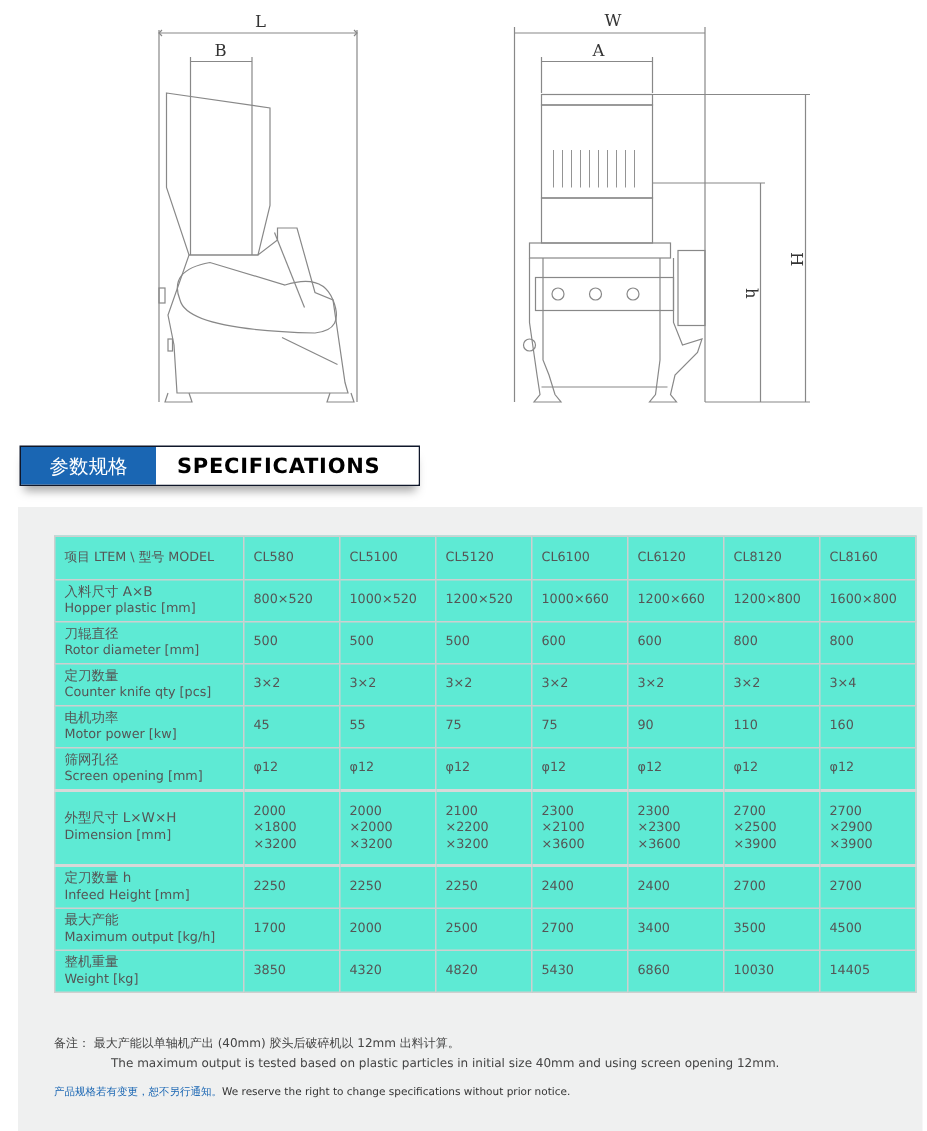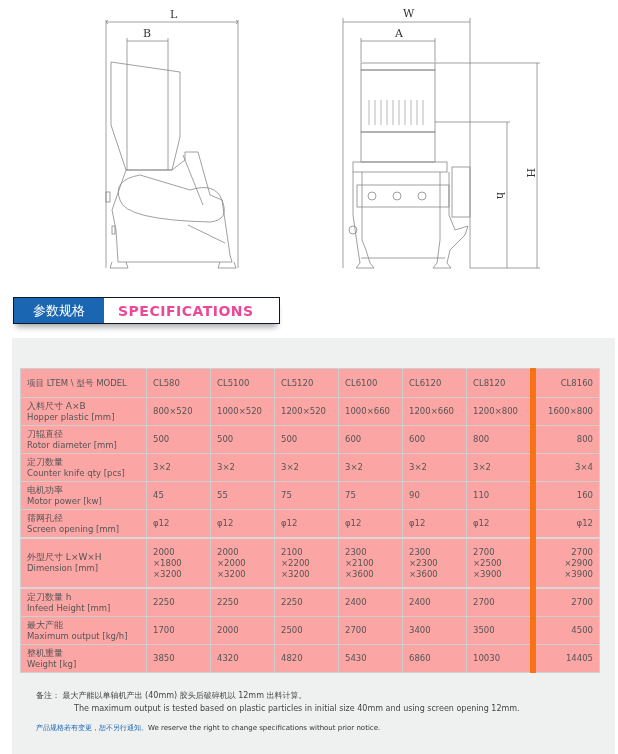--- a/index.html
+++ b/index.html
@@ -3,29 +3,29 @@
 <meta charset="utf-8">
 <style>
   html, body { margin:0; padding:0; background:#ffffff; }
   body { width:618px; height:754px; position:relative; overflow:hidden; font-family:"DejaVu Sans", sans-serif; color:#444; }
   .drawings { position:absolute; left:0; top:0; width:618px; height:280px; }
   .drawings svg { position:absolute; left:0; top:0; }
   .dim-label { font-family:"DejaVu Serif", serif; font-size:11px; fill:#333; }
 
   .spec-header { position:absolute; left:13px; top:297px; width:265px; height:25px; display:flex; border:1px solid #0f172a; box-shadow:0 6px 6px -3px rgba(0,0,0,0.35); }
   .spec-header .cn { background:#1a66b3; color:#fff; width:90px; display:flex; align-items:center; justify-content:center; font-size:13px; }
-  .spec-header .en { background:#fff; color:#ec4899; flex:1; display:flex; align-items:center; padding-left:14px; font-size:14px; font-weight:bold; letter-spacing:0.5px; }
+  .spec-header .en { background:#fff; color:#000000; flex:1; display:flex; align-items:center; padding-left:14px; font-size:14px; font-weight:bold; letter-spacing:0.5px; }
 
   .panel { position:absolute; left:12px; top:338px; width:603px; height:416px; background:#eff0f0; }
-  table.specs { position:absolute; left:8px; top:19px; border-collapse:collapse; background:#fca5a5; font-size:8.5px; color:#555;margin-top:11px; }
+  table.specs { position:absolute; left:24px; top:19px; border-collapse:collapse; background:#5eead4; font-size:8.5px; color:#555; }
   table.specs td { border:1px solid #cfcfcf; padding:2px 6px; vertical-align:middle; line-height:11px; }
   table.specs tr.thick-top td { border-top:2px solid #d8d8d8; }
   table.specs td.lbl { width:113px; color:#555; }
   table.specs td.val { width:51px; }
-  table.specs td.sep { border-left:6px solid #f97316;text-align:right; }
+  table.specs td.sep { border-left:1px solid #f97316; }
   .lbl .zh { display:block; font-size:9px; }
   .lbl .en { display:block; font-size:8.5px; }
 
   .note { position:absolute; left:36px; top:689px; font-size:8px; color:#444; line-height:13px; }
   .note .row2 { padding-left:38px; }
   .notice { position:absolute; left:36px; top:723px; font-size:7px; color:#333; }
   .notice .zh { color:#1a66b3; }
 </style>
 </head>
 <body>

